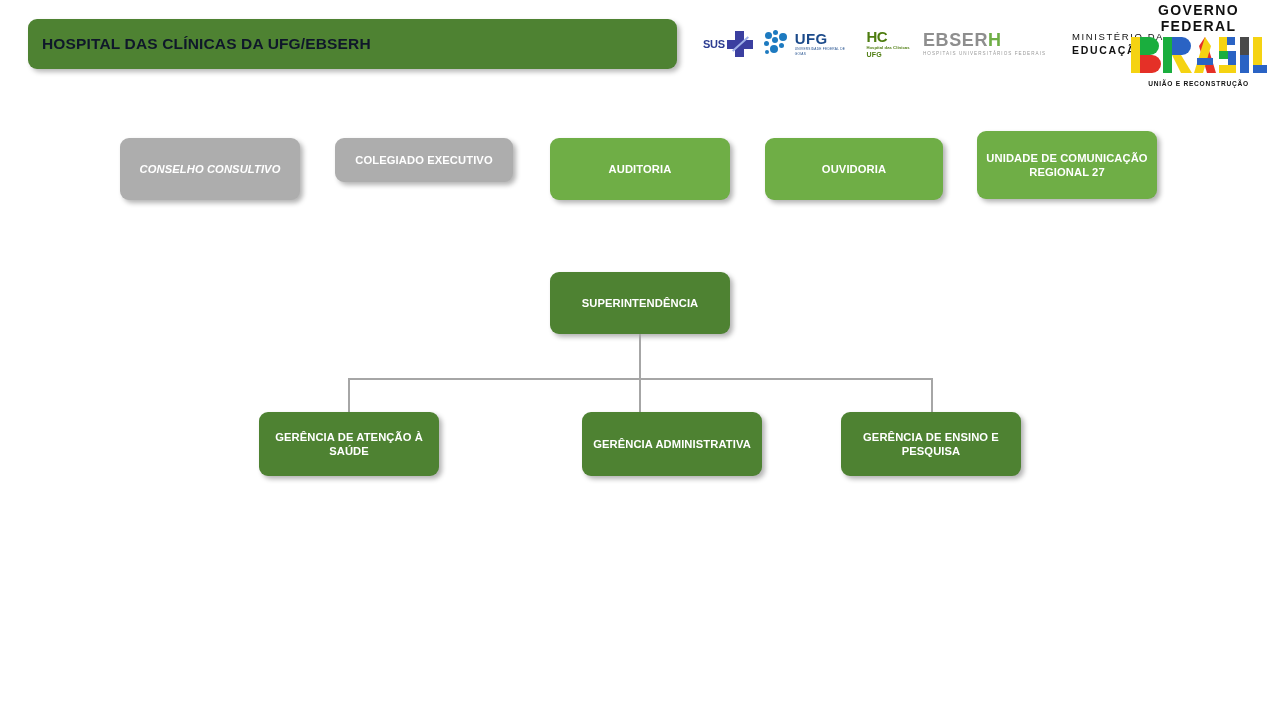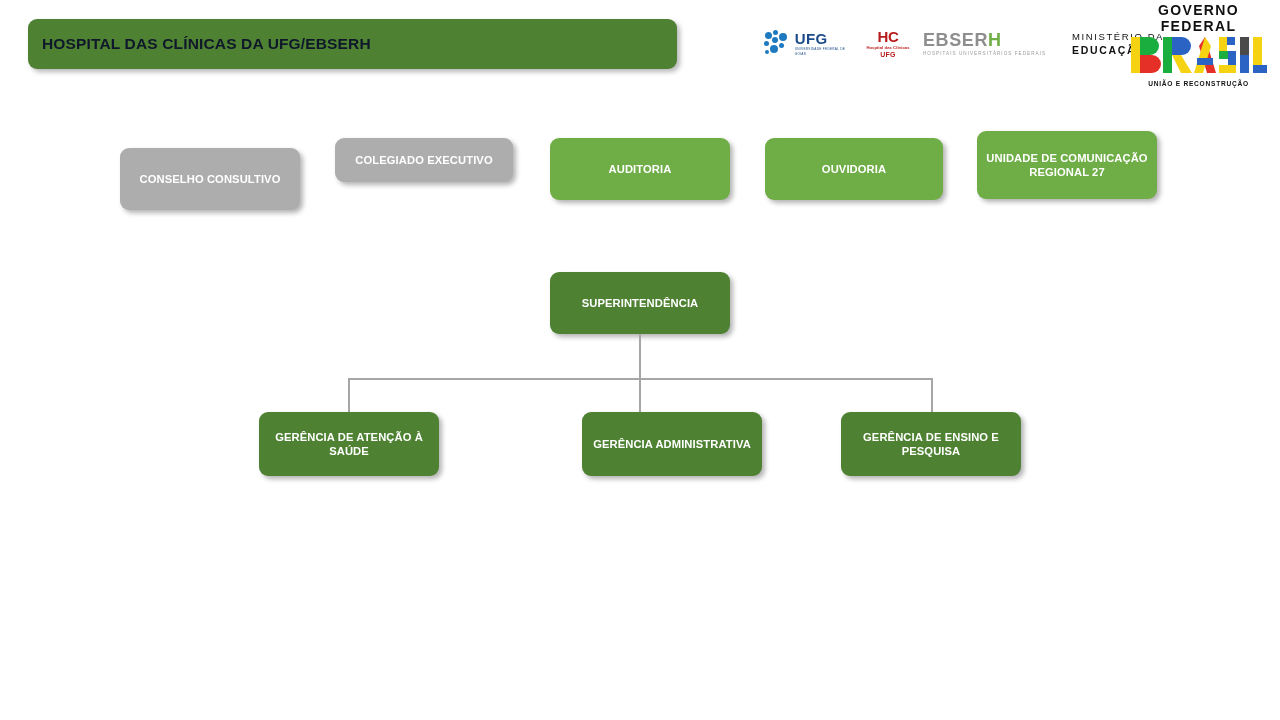--- a/index.html
+++ b/index.html
@@ -104,21 +104,21 @@
   .ufg-text .ufg-sub {
     font-size: 3.2px;
     color: #1B4A8A;
     letter-spacing: 0.25px;
     line-height: 1.45;
     margin-top: 1px;
   }
 
   
   #logo-hc { left: 156px; width: 70px; justify-content: center; }
-  .hc-block { text-align: center; color: #b91c1c; }
+  .hc-block { color: #4d7c0f; }
   .hc-main {
     font-size: 15px;
     font-weight: bold;
     letter-spacing: -0.4px;
     line-height: 1;
   }
   .hc-sub {
     font-size: 4.2px;
     font-weight: bold;
     letter-spacing: 0.05px;
@@ -205,20 +205,26 @@
 </style>
 </head>
 <body>
 
 <div id="header-bar">
   <div id="header-title">HOSPITAL DAS CLÍNICAS DA UFG/EBSERH</div>
 </div>
 
 <div id="logo-strip">
 
+  <div class="logo" id="logo-sus">
+    <span class="sus-text">SUS</span>
+    <span class="sus-cross">
+      <span class="sus-slash"></span>
+    </span>
+  </div>
 
   <div class="logo" id="logo-ufg">
     <span class="ufg-dots">
       <i style="left:2px;  top:3px;  width:7px;  height:7px;"></i>
       <i style="left:10px; top:1px;  width:5px;  height:5px;"></i>
       <i style="left:16px; top:4px;  width:8px;  height:8px;"></i>
       <i style="left:9px;  top:8px;  width:6px;  height:6px;"></i>
       <i style="left:1px;  top:12px; width:5px;  height:5px;"></i>
       <i style="left:7px;  top:16px; width:8px;  height:8px;"></i>
       <i style="left:16px; top:14px; width:5px;  height:5px;"></i>
@@ -281,21 +287,21 @@
 
           <rect x="122" y="1" width="9" height="36" fill="#F5D312"></rect>
           <rect x="122" y="29" width="14" height="8" fill="#2A63C4"></rect>
         </svg>
       </span>
       <span class="gov-bottom" style="display: block;">UNIÃO E RECONSTRUÇÃO</span>
     </span>
   </div>
 </div>
 
-<div class="node gray" style="left:120px; top:148px; width:180px; height:62px;">
+<div class="node gray" style="left:120px; top:138px; width:180px; height:62px;font-style:italic;">
   <span>CONSELHO CONSULTIVO</span>
 </div>
 
 <div class="node gray" style="left:335px; top:138px; width:178px; height:44px;">
   <span>COLEGIADO EXECUTIVO</span>
 </div>
 
 <div class="node green" style="left:550px; top:138px; width:180px; height:62px;">
   <span>AUDITORIA</span>
 </div>

